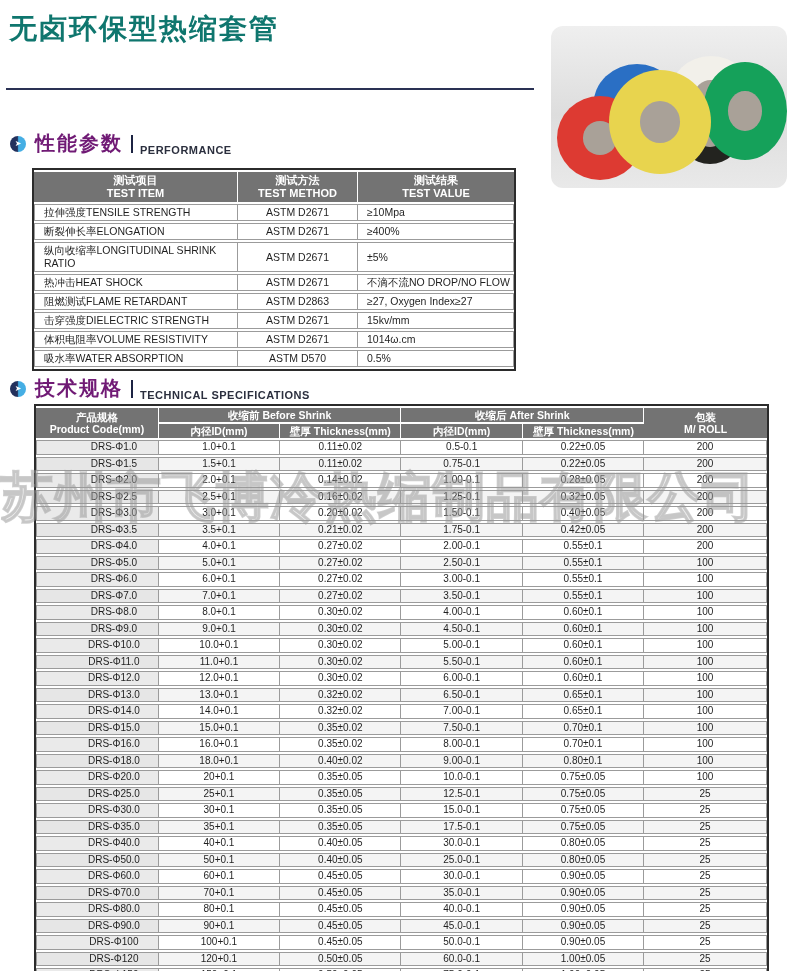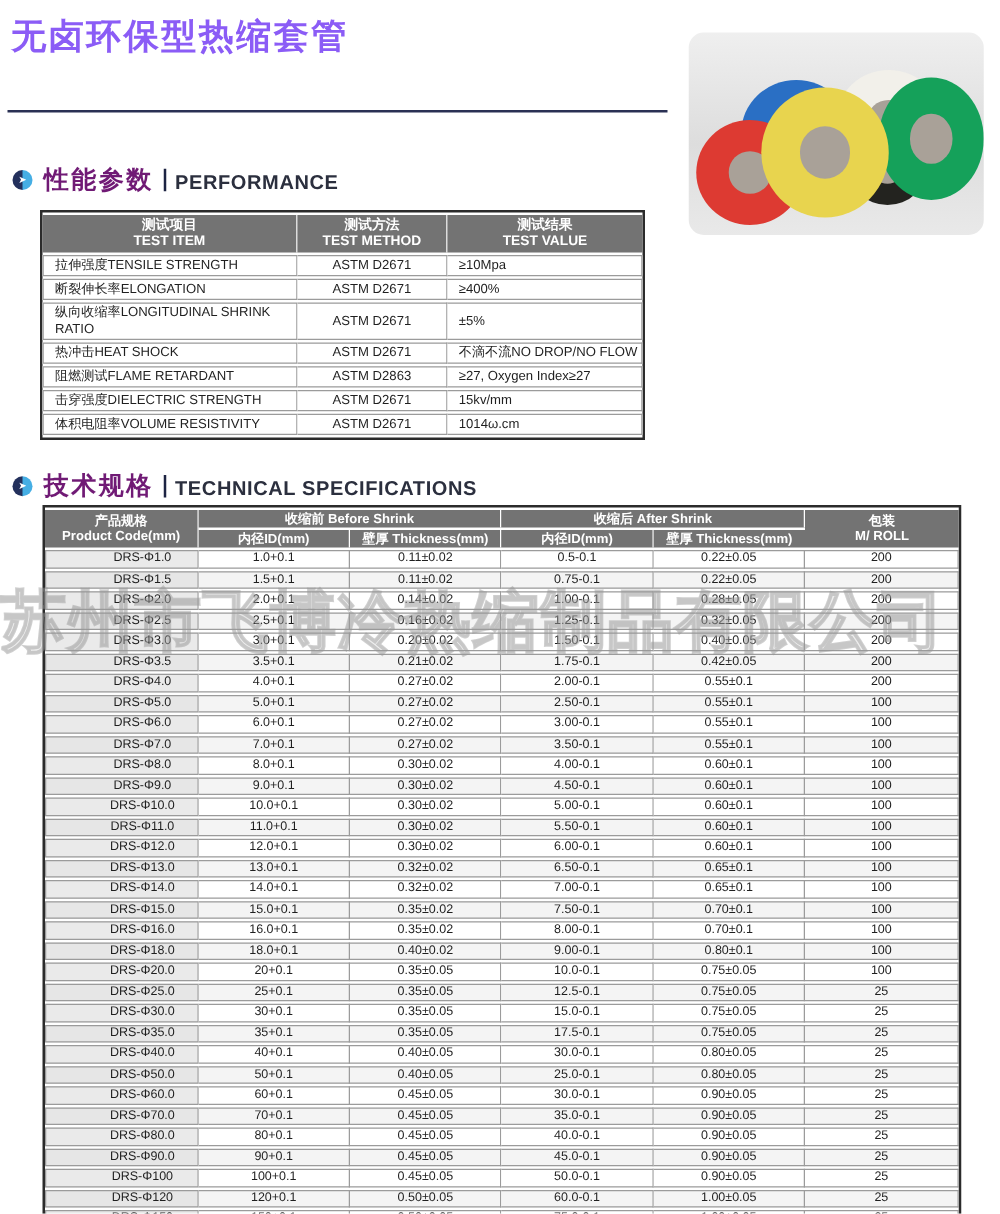--- a/index.html
+++ b/index.html
@@ -1,21 +1,21 @@
 <!DOCTYPE html>
 <html><head>
 <meta charset="utf-8">
 <style>
   html,body{margin:0;padding:0;background:#fff;}
   .page{position:relative;width:800px;height:971px;background:#fff;overflow:hidden;
         font-family:"Liberation Sans","DejaVu Sans",sans-serif;color:#1f1f1f;}
 
   
   .title-cn{position:absolute;left:9px;top:10px;font-size:28px;font-weight:bold;
-            color:#8b5cf6;letter-spacing:2px;}
+            color:#0f766e;letter-spacing:2px;}
   .subtitle{position:absolute;left:9px;top:47px;font-size:17px;font-weight:600;
             color:#41465a;line-height:19px;letter-spacing:.5px;}
   .header-rule{position:absolute;left:6px;top:88px;width:528px;height:2px;background:#2a3154;}
 
   
   .photo{position:absolute;left:551px;top:26px;width:236px;height:162px;border-radius:12px;
          background:linear-gradient(180deg,#efefef 0%,#dddddd 55%,#e9e9e9 100%);overflow:hidden;}
   .roll{position:absolute;border-radius:50%;}
   .roll::after{content:"";position:absolute;left:30%;top:30%;width:40%;height:40%;
                border-radius:50%;background:#a9a198;}
@@ -29,21 +29,21 @@
   
   .sec-head{position:absolute;left:10px;display:flex;align-items:center;}
   .sec-head.perf{top:130px;}
   .sec-head.spec{top:375px;}
   .sec-icon{width:16px;height:16px;border-radius:50%;
             background:linear-gradient(90deg,#23305c 46%,#45aee4 54%);
             display:flex;align-items:center;justify-content:center;margin-right:9px;}
   .sec-icon::after{content:"➤";color:#fff;font-size:8px;line-height:8px;}
   .sec-cn{font-size:20px;font-weight:bold;color:#701a75;letter-spacing:2px;}
   .sec-div{width:2px;height:18px;background:#1c2342;margin:0 7px 0 8px;}
-  .sec-en{font-size:16px;font-weight:bold;color:#2b2f3e;letter-spacing:.5px;align-self:flex-end;
+  .sec-en{font-size:11px;font-weight:bold;color:#2b2f3e;letter-spacing:.5px;align-self:flex-end;
           padding-bottom:1px;}
 
   
   .table-frame{position:absolute;border:2px solid #2b2b2b;background:#fff;}
   table{border-collapse:separate;border-spacing:0 2px;width:100%;table-layout:fixed;}
   th{background:#737373;color:#fff;font-weight:bold;vertical-align:middle;padding:2px 0;}
   th:not(:last-child){border-right:1px solid #fff;}
   td{background:#fff;border-top:1px solid #9b9b9b;border-bottom:1px solid #9b9b9b;
      border-right:1px solid #9b9b9b;vertical-align:middle;}
   td:first-child{border-left:1px solid #9b9b9b;}
@@ -147,20 +147,25 @@
           </tr>
           <tr>
             <td>击穿强度DIELECTRIC STRENGTH</td>
             <td>ASTM D2671</td>
             <td>15kv/mm</td>
           </tr>
           <tr>
             <td>体积电阻率VOLUME RESISTIVITY</td>
             <td>ASTM D2671</td>
             <td>1014ω.cm</td>
+          </tr>
+          <tr>
+            <td>吸水率WATER ABSORPTION</td>
+            <td>ASTM D570</td>
+            <td>0.5%</td>
           </tr>
         </tbody>
     </table>
   </div>
 
   <div class="sec-head spec">
     <span class="sec-icon"></span>
     <span class="sec-cn">技术规格</span>
     <span class="sec-div"></span>
     <span class="sec-en">TECHNICAL SPECIFICATIONS</span>

